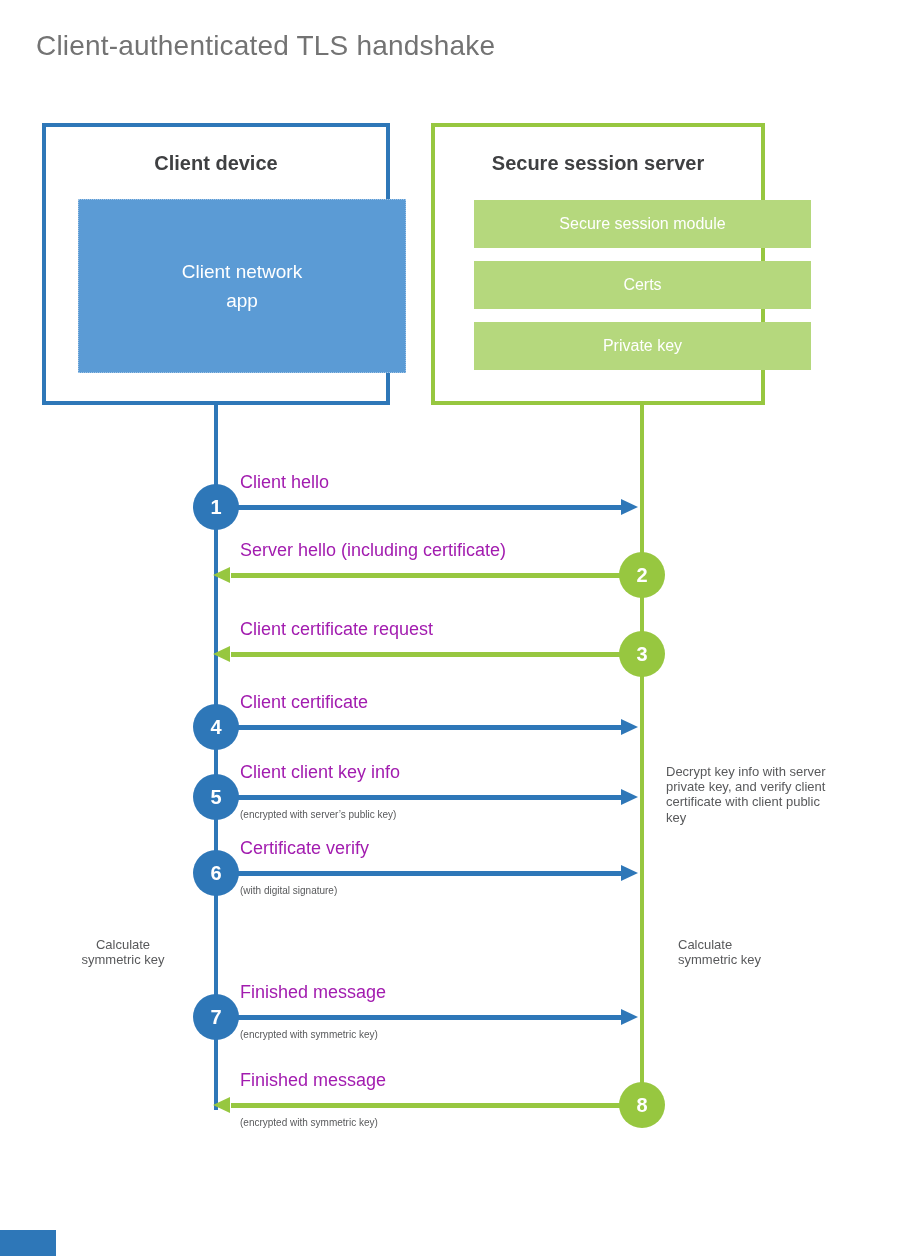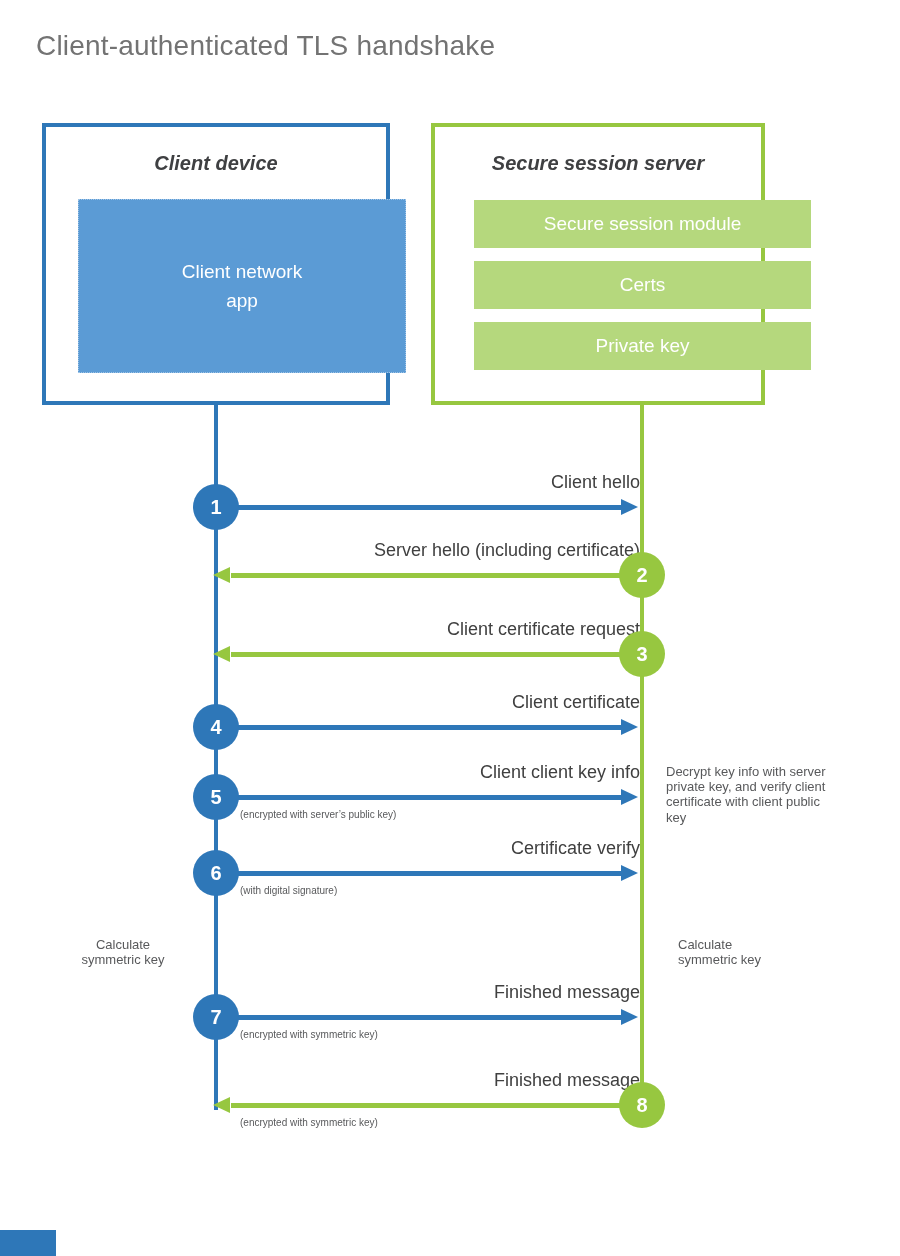--- a/index.html
+++ b/index.html
@@ -24,39 +24,39 @@
   }
 
   
   .actor-box { position: absolute; top: 123px; height: 282px; background: #fff; }
   .client-box { left: 42px;  width: 348px; border: 4px solid #2e77b8; }
   .server-box { left: 431px; width: 334px; border: 4px solid #97c740; }
 
   .actor-title {
     position: absolute; left: 0; right: 0; top: 25px;
     text-align: center;
-    font-size: 20px; font-weight: 700; color: #3f4042; font-style: italic;
+    font-size: 20px; font-weight: 700; color: #3f4042;
   }
 
   .client-app {
     position: absolute; left: 32px; top: 72px;
     width: 328px; height: 174px;
     background: #5b9bd5;
     border: 1px dotted #9dc3e6;
     display: flex; align-items: center; justify-content: center;
     text-align: center;
     color: #ffffff; font-size: 19px; line-height: 1.55;
     white-space: pre-line;
   }
 
   .server-bar {
     position: absolute; left: 39px; width: 337px; height: 48px;
     background: #b5d87d;
     display: flex; align-items: center; justify-content: center;
-    color: #ffffff; font-size: 19px;
+    color: #ffffff; font-size: 16px;
   }
   .server-bar.bar-0 { top: 73px; }
   .server-bar.bar-1 { top: 134px; }
   .server-bar.bar-2 { top: 195px; }
 
   
   .lifeline { position: absolute; top: 405px; width: 4px; }
   .lifeline.client { left: 214px; height: 705px; background: #2e77b8; }
   .lifeline.server { left: 640px; height: 712px; background: #97c740; }
 
@@ -87,22 +87,22 @@
     border-top: 8px solid transparent;
     border-bottom: 8px solid transparent;
     z-index: 2;
   }
   .from-client .head { left: 621px; border-left: 17px solid #2e77b8; }
   .from-server .head { left: 213px; border-right: 17px solid #97c740; }
 
   .msg .label {
     position: absolute; left: 240px; width: 400px;
     top: calc(var(--y) - 35px);
-    text-align: right;
-    font-size: 18px; color: #404040;
+    text-align: left;
+    font-size: 18px; color: #a21caf;
     z-index: 1;
   }
   .msg .sub {
     position: absolute; left: 240px; width: 400px;
     top: calc(var(--y) + 12px);
     font-size: 10px; color: #58595b;
   }
 
   
   .note { position: absolute; font-size: 13px; line-height: 1.17; color: #58595b; }

